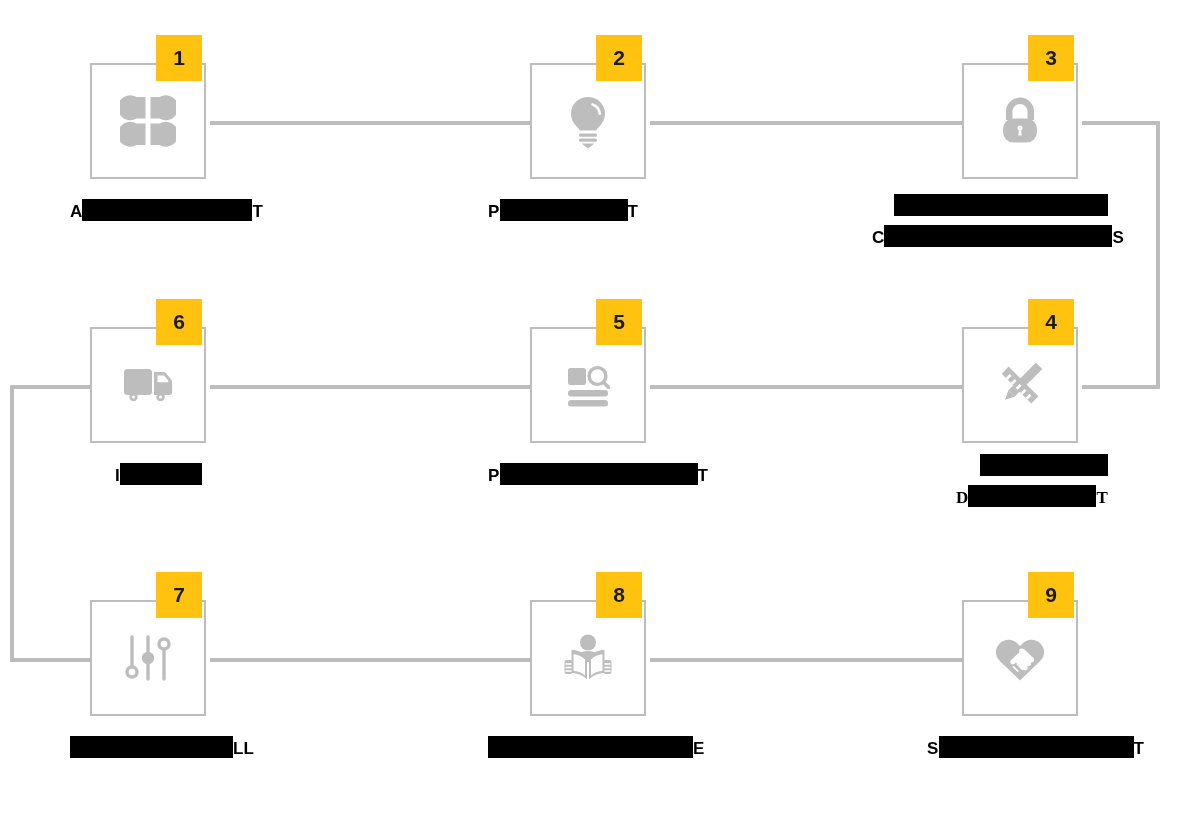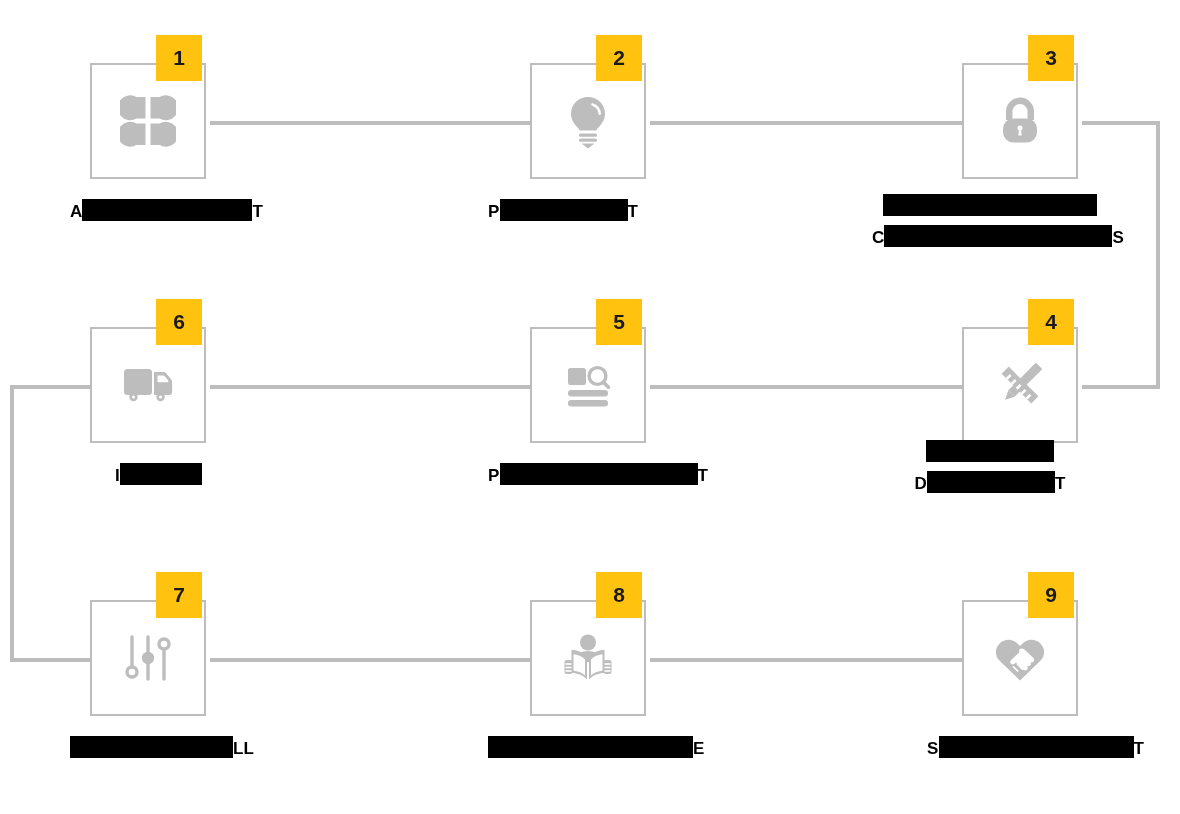--- a/index.html
+++ b/index.html
@@ -78,21 +78,21 @@
     width: 300px;
     font-size: 17px;
     font-weight: bold;
     letter-spacing: 0.2px;
     color: #000000;
     line-height: 29px;
     white-space: nowrap;
   }
   .label.align-left   { left: 0px;   text-align: left; margin-left: 10px; }
   .label.align-center { left: -12px; width: 220px; }
-  .label.align-right  { left: -60px; width: 236px; text-align: center; }
+  .label.align-right  { left: -60px; width: 236px; text-align: right; }
 
   .lbl-line { display: block; }
 
   
   .redact {
     display: inline-block;
     background: #000000;
     color: transparent;
     vertical-align: baseline;
     height: 22px;
@@ -234,21 +234,21 @@
           <path fill="#BDBDBD" d="M24 8h10v42H24z"></path>
           <rect fill="#FFFFFF" x="24" y="14" width="5.5" height="2.6"></rect>
           <rect fill="#FFFFFF" x="24" y="21" width="5.5" height="2.6"></rect>
           <rect fill="#FFFFFF" x="24" y="28" width="5.5" height="2.6"></rect>
           <rect fill="#FFFFFF" x="24" y="35" width="5.5" height="2.6"></rect>
           <rect fill="#FFFFFF" x="24" y="42" width="5.5" height="2.6"></rect>
         </g>
       </svg>
     </div>
     <div class="badge">4</div>
-    <div class="label align-right" style="top:137px;">
+    <div class="label align-right" style="top:151px;font-family:Liberation Serif, serif;">
       <span class="lbl-line">
         <span class="vis"></span><span class="redact" style="width:128px;"></span><span class="vis"></span>
       </span>
       <span class="lbl-line">
         <span class="vis">D</span><span class="redact" style="width:128px;"></span><span class="vis">T</span>
       </span>
     </div>
   </div>
 
   <div class="node" style="left:60px; top:572px;">

